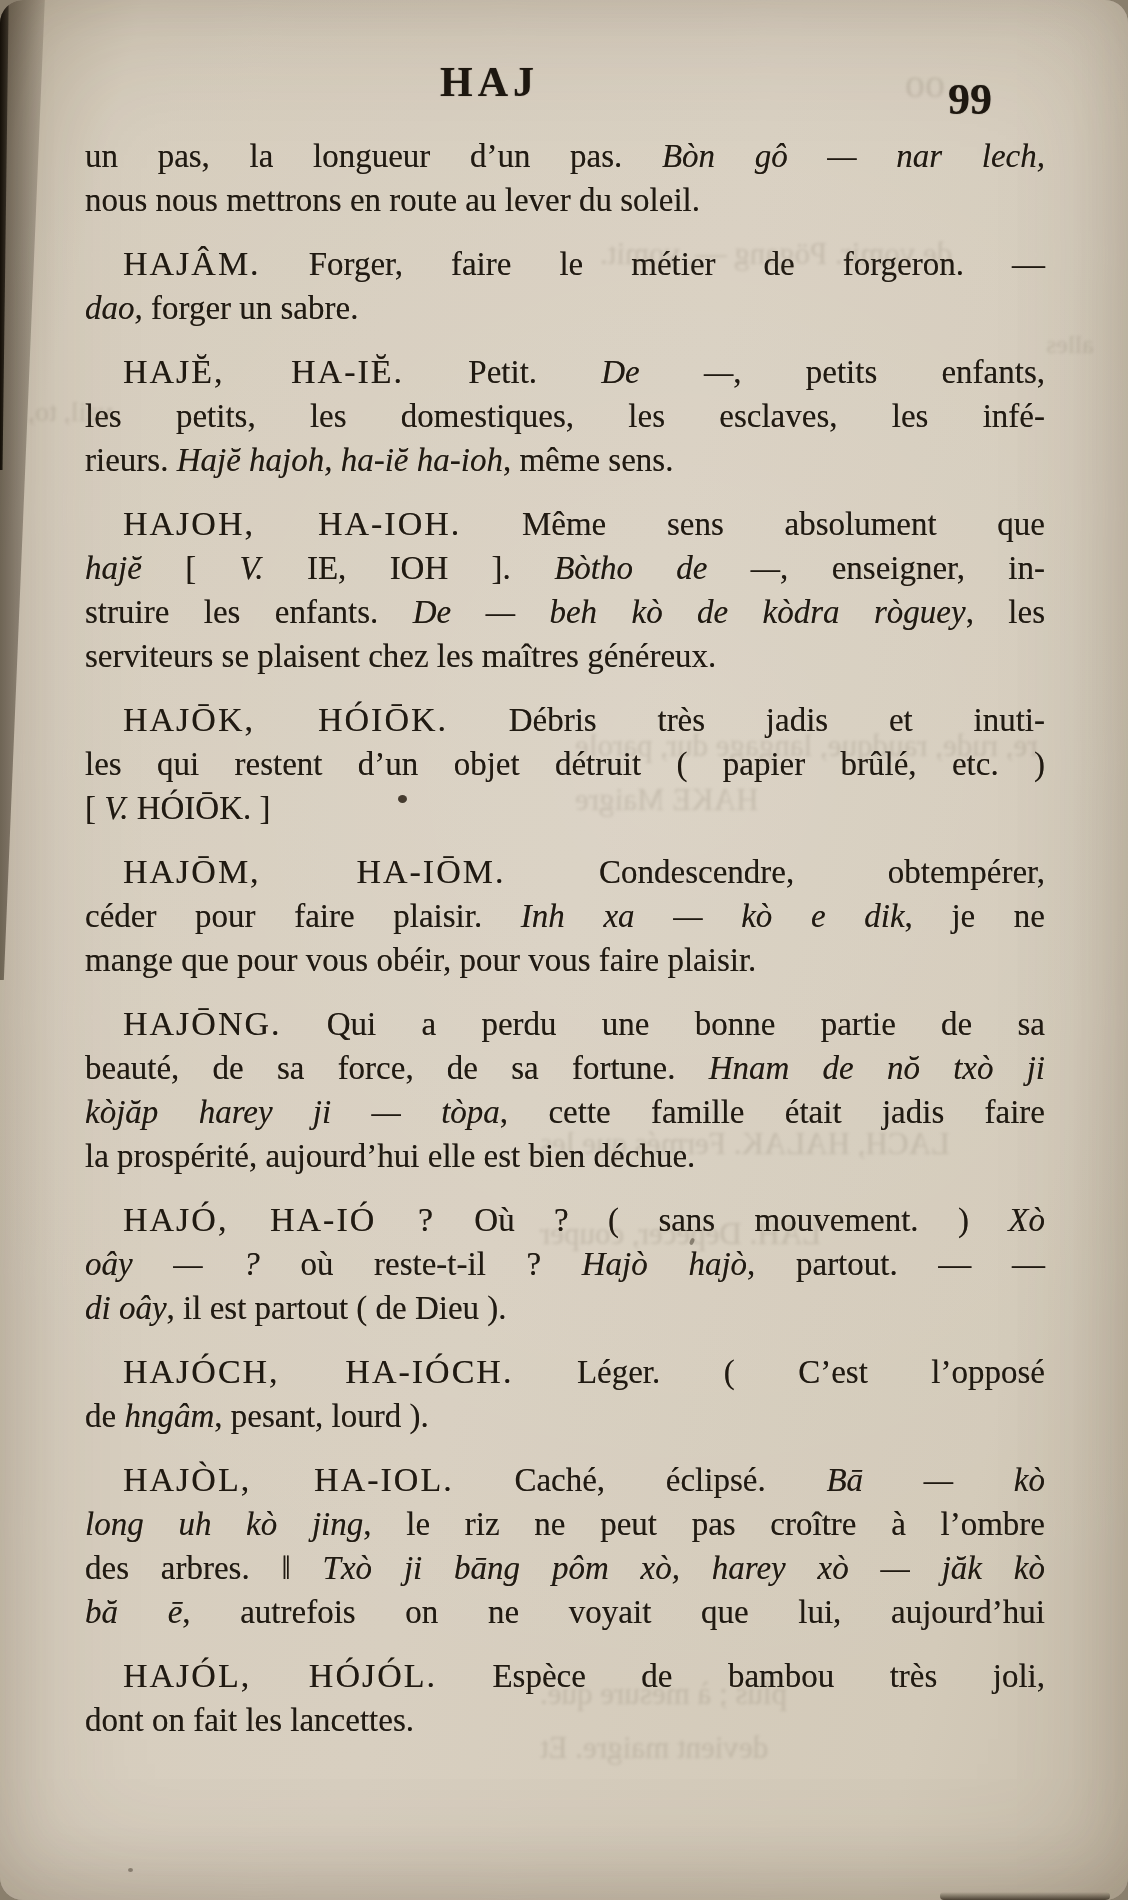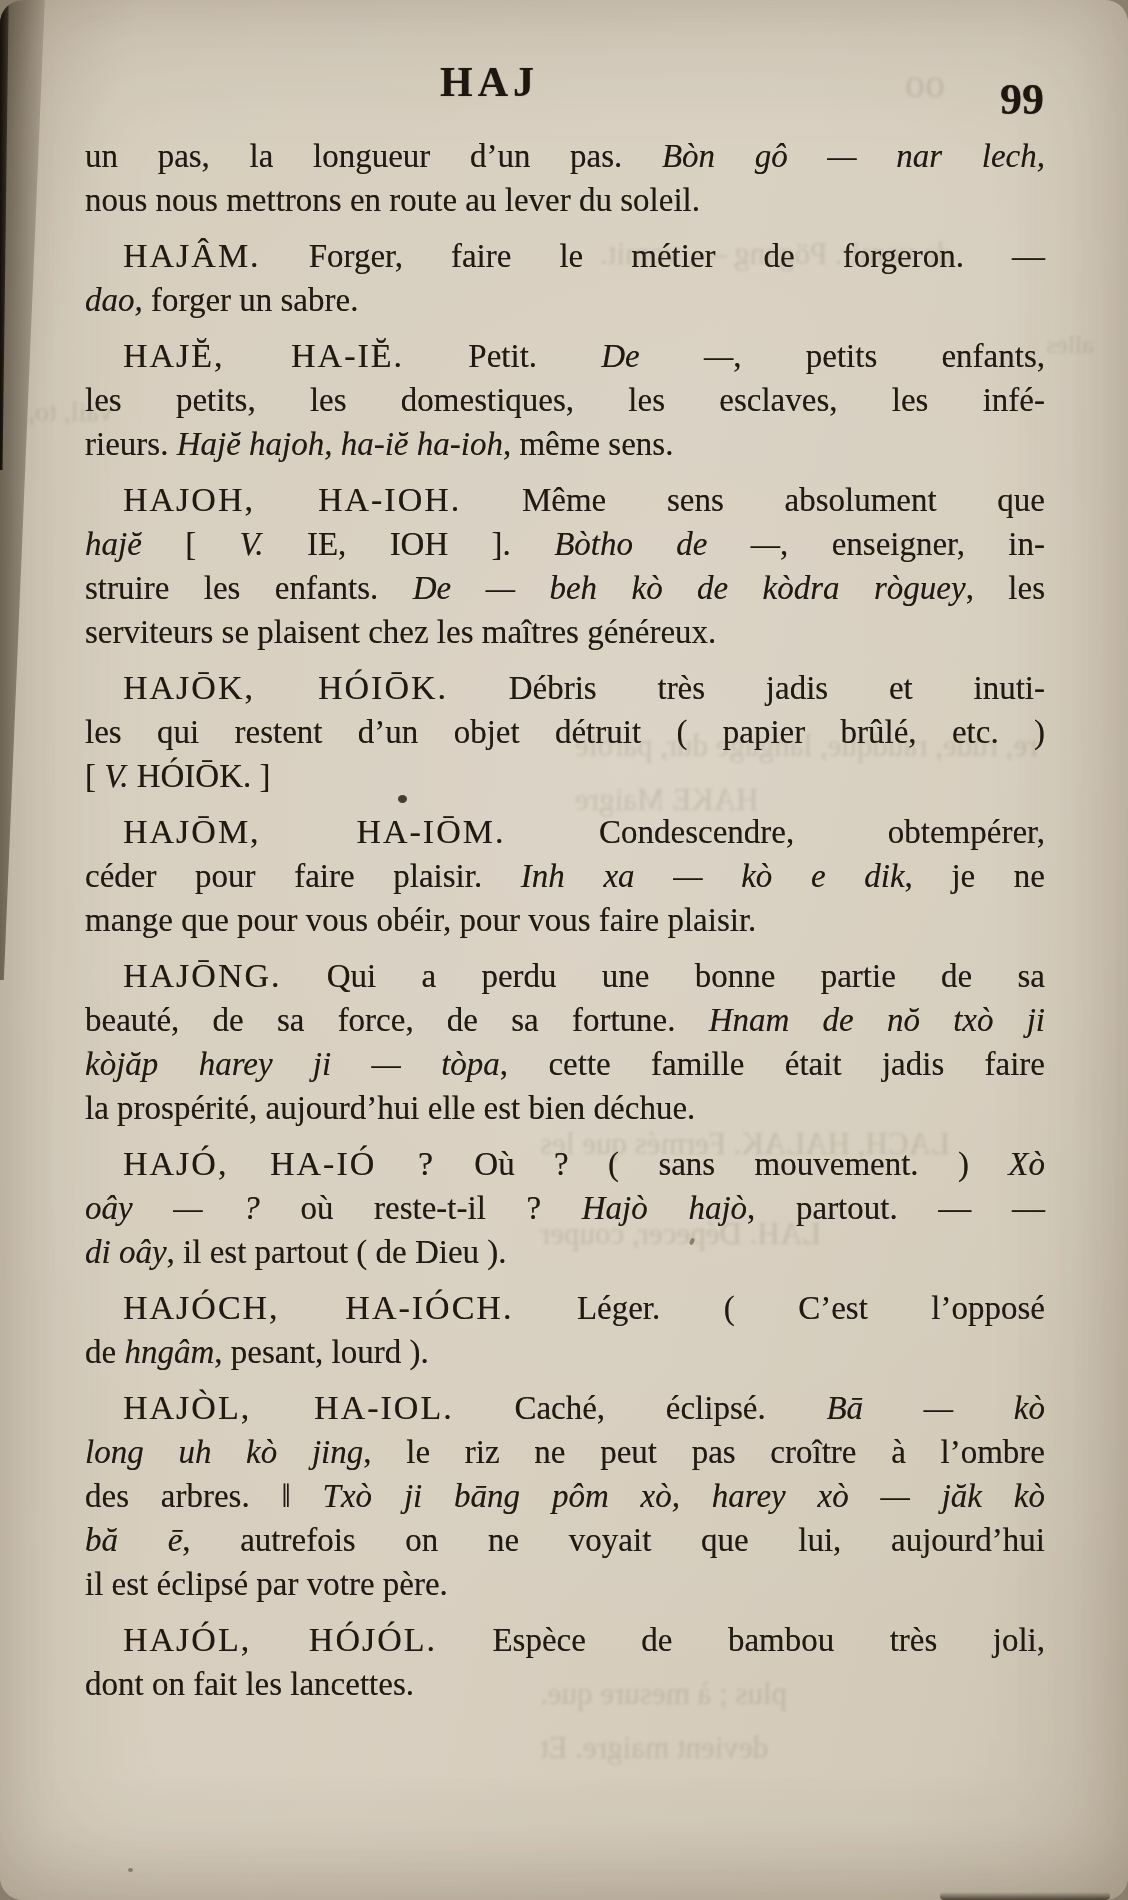--- a/index.html
+++ b/index.html
@@ -33,31 +33,31 @@
     position:absolute;left:940px;bottom:0;width:170px;height:8px;
     background:linear-gradient(to top,#2a2115,rgba(42,33,21,0));
     opacity:.75;border-radius:4px;
   }
   .running-head{
     position:absolute;left:440px;top:58px;
     font-size:42px;font-weight:bold;letter-spacing:5px;
     color:#1d1710;text-shadow:0 0 1px rgba(30,22,12,0.5);
   }
   .page-number{
-    position:absolute;left:1000px;top:74px;
+    position:absolute;left:948px;top:74px;
     font-size:44px;font-weight:bold;color:#1d1710;
     text-shadow:0 0 1px rgba(30,22,12,0.5);
   }
   #col{
     position:absolute;left:85px;top:134px;width:960px;
     font-size:33px;line-height:44px;
     text-rendering:optimizeLegibility;
   }
   .para{margin:0 0 0 0;padding:0;}
-  .para + .para{margin-top:12px;}
+  .para + .para{margin-top:20px;}
   .line{
     text-align:justify;text-align-last:justify;
     white-space:normal;
     text-shadow:0 0 0.6px rgba(32,26,18,0.55);
   }
   .line.last{text-align-last:left;}
   .line.ind{text-indent:38px;}
   .c{font-style:normal;letter-spacing:2px;font-size:34px;}
   .i{font-style:italic;}
   .r{font-style:normal;}
@@ -125,21 +125,20 @@
       </div>
       <div class="para">
         <div class="line ind"><span class="c">HAJÓCH, HA-IÓCH.</span><span class="r">   Léger.  ( C’est l’opposé</span></div>
         <div class="line last"><span class="r">de </span><span class="i">hngâm</span><span class="r">, pesant,  lourd ).</span></div>
       </div>
       <div class="para">
         <div class="line ind"><span class="c">HAJÒL, HA-IOL.</span><span class="r">   Caché,  éclipsé.   </span><span class="i">Bā — kò</span></div>
         <div class="line"><span class="i">long uh kò jing</span><span class="r">, le riz ne peut pas croître à l’ombre</span></div>
         <div class="line"><span class="r">des arbres. ‖ </span><span class="i">Txò ji bāng pôm xò, harey xò — jăk kò</span></div>
         <div class="line"><span class="i">bă ē</span><span class="r">, autrefois on ne voyait que lui, aujourd’hui</span></div>
-        <div class="line last"><span class="r">il est éclipsé par votre père.</span></div>
       </div>
       <div class="para">
         <div class="line ind"><span class="c">HAJÓL, HÓJÓL.</span><span class="r">   Espèce de bambou très joli,</span></div>
         <div class="line last"><span class="r">dont on fait les lancettes.</span></div>
       </div>
     </div>
 
   <div class="speck s1"></div>
   <div class="speck s2"></div>
   <div class="speck s3"></div>

